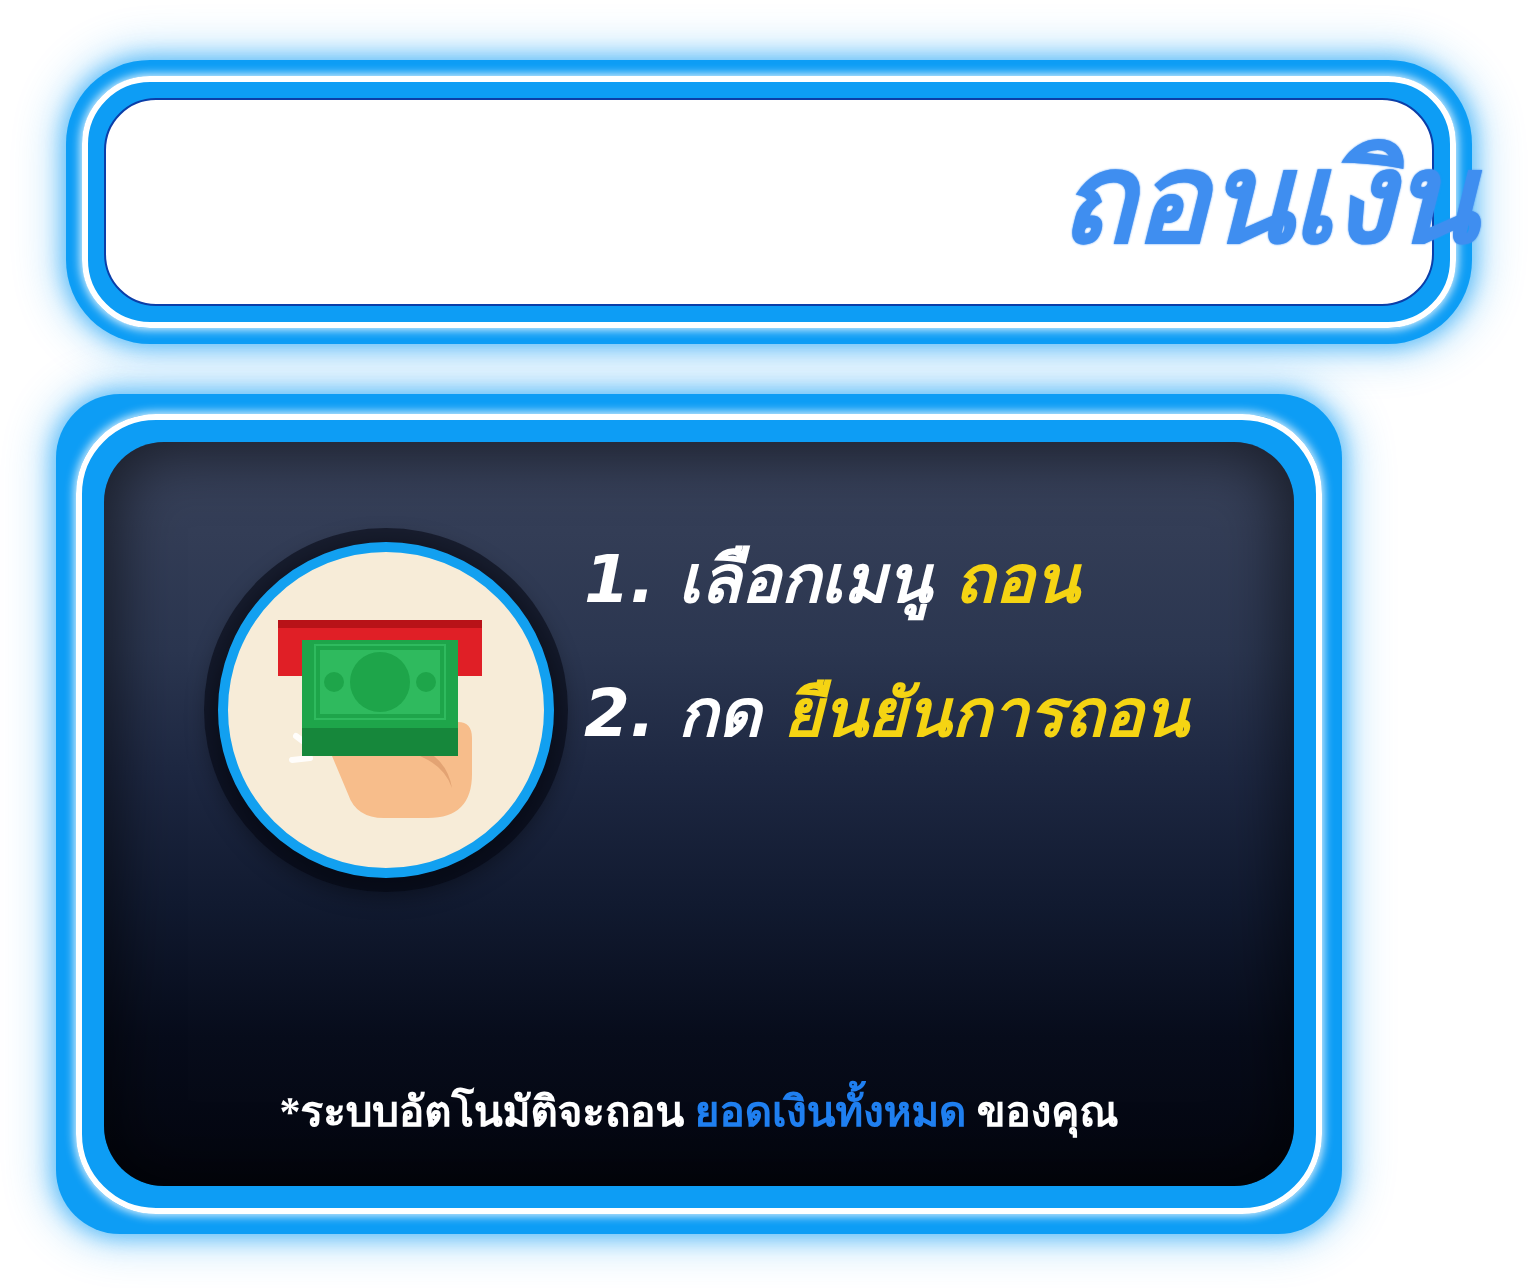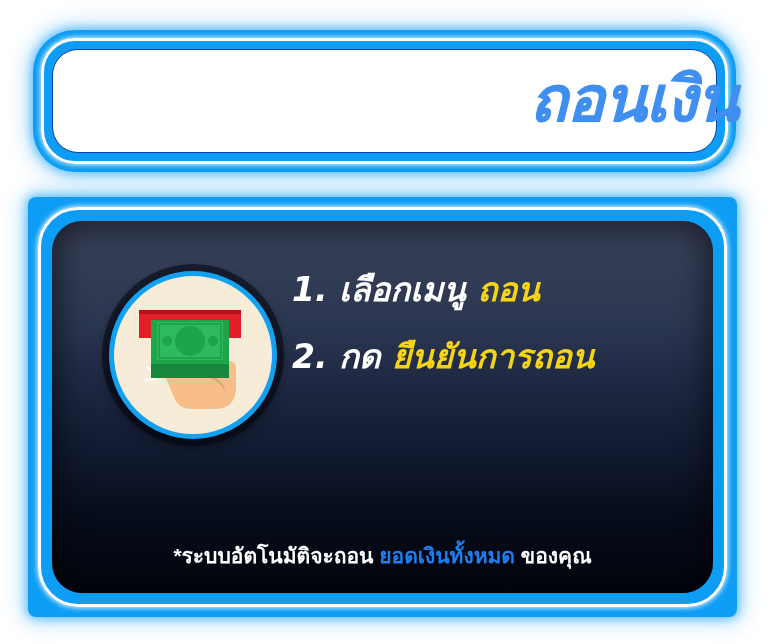--- a/index.html
+++ b/index.html
@@ -73,23 +73,23 @@
     white-space: nowrap;
     transform: translateX(22px) translateY(-2px);
     text-shadow: 0 0 1px #3f8ef0;
   }
 
   
   #main-panel {
     position: absolute;
     left: 28px;
     top: 197px;
-    width: 709px;
+    width: 643px;
     height: 420px;
-    border-radius: 8px;
+    border-radius: 32px;
   }
   #main-white-ring {
     left: 10px;
     top: 10px;
     right: 10px;
     bottom: 10px;
     width: auto;
     height: auto;
     border-radius: 40px;
   }
@@ -151,21 +151,21 @@
 
   
   #footer-note {
     position: absolute;
     left: 0;
     right: 0;
     bottom: 22px;
     text-align: center;
   }
   .note-line {
-    font-family: Liberation Sans, sans-serif;
+    font-family: Liberation Serif, serif;
     font-weight: 700;
     font-size: 21px;
     line-height: 1.38;
     color: #ffffff;
     white-space: nowrap;
   }
   .hl-blue { color: #1f7ff0; }
 </style>
 </head>
 <body>

